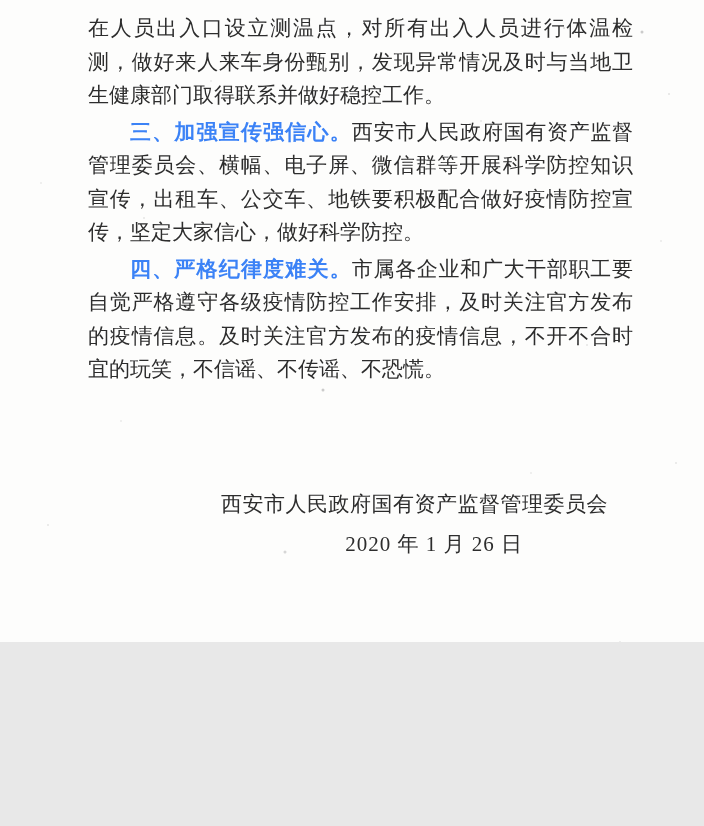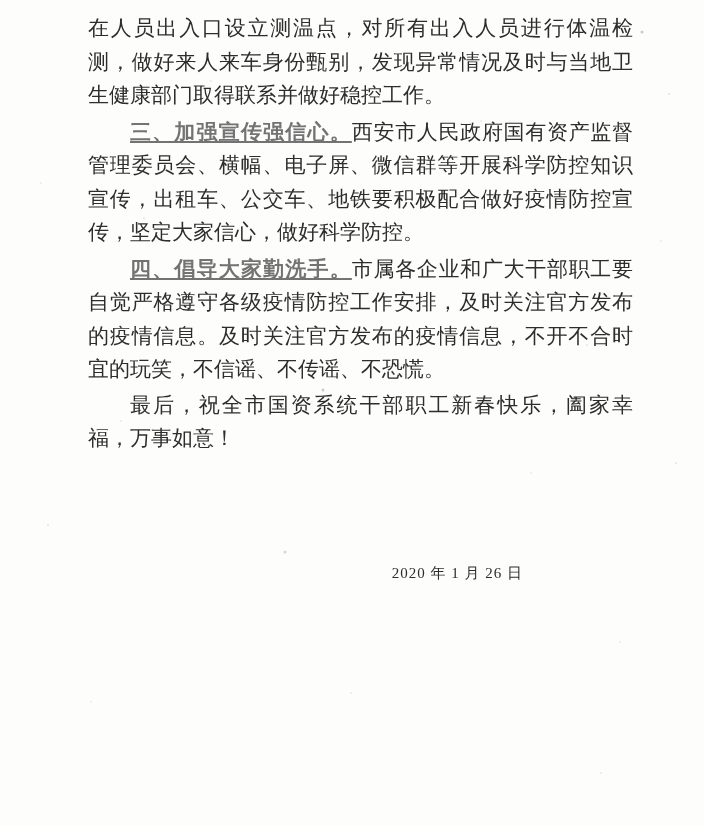--- a/index.html
+++ b/index.html
@@ -3,21 +3,21 @@
 <meta charset="utf-8">
 <style>
   html, body {
     margin: 0;
     padding: 0;
     background: #e8e8e8;
   }
   .page {
     position: relative;
     width: 704px;
-    height: 826px;
+    height: 642px;
     margin: 0 auto;
     background: #fdfdfc;
     overflow: hidden;
     color: #2d2d2d;
     font-family: "Liberation Serif", "DejaVu Serif", serif;
   }
   .content {
     position: absolute;
     left: 88px;
     top: 12px;
@@ -32,40 +32,40 @@
     word-break: break-all;
   }
   .para.no-indent {
     text-indent: 0;
   }
   .para + .para {
     margin-top: 2px;
   }
   .section-heading {
     font-weight: bold;
-    color: #737373;
+    color: #3b82f6;
     font-family: "Liberation Sans", "DejaVu Sans", sans-serif;
     letter-spacing: 0.5px;
-    text-decoration: underline;
   }
   .signature-block {
     margin-top: 101px;
   }
   .signature-line {
     font-size: 21px;
     line-height: 32px;
     text-align: right;
     padding-right: 25px;
     letter-spacing: 0.5px;
   }
   .date-line {
-    font-size: 15px;
+    font-size: 21px;
     line-height: 32px;
     text-align: right;
     padding-right: 110px;
+    margin-top: 8px;
     letter-spacing: 1px;
   }
   
   .speckles {
     position: absolute;
     left: 0;
     top: 0;
     width: 2px;
     height: 2px;
     border-radius: 50%;
@@ -96,24 +96,24 @@
 </head>
 <body>
 
 <div class="page">
   <div class="content">
 
     <p class="para no-indent"><span>在人员出入口设立测温点，对所有出入人员进行体温检测，做好来人来车身份甄别，发现异常情况及时与当地卫生健康部门取得联系并做好稳控工作。</span></p>
 
     <p class="para"><span class="section-heading">三、加强宣传强信心。</span><span>西安市人民政府国有资产监督管理委员会、横幅、电子屏、微信群等开展科学防控知识宣传，出租车、公交车、地铁要积极配合做好疫情防控宣传，坚定大家信心，做好科学防控。</span></p>
 
-    <p class="para"><span class="section-heading">四、倡导大家勤洗手。</span><span>市属各企业和广大干部职工要自觉严格遵守各级疫情防控工作安排，及时关注官方发布的疫情信息。及时关注官方发布的疫情信息，不开不合时宜的玩笑，不信谣、不传谣、不恐慌。</span></p>
+    <p class="para"><span class="section-heading">四、严格纪律度难关。</span><span>市属各企业和广大干部职工要自觉严格遵守各级疫情防控工作安排，及时关注官方发布的疫情信息。及时关注官方发布的疫情信息，不开不合时宜的玩笑，不信谣、不传谣、不恐慌。</span></p>
 
 
-    <p class="para"><span>最后，祝全市国资系统干部职工新春快乐，阖家幸福，万事如意！</span></p>
 
     <div class="signature-block">
+      <div class="signature-line">西安市人民政府国有资产监督管理委员会</div>
       <div class="date-line">2020 年 1 月 26 日</div>
     </div>
 
   </div>
   <div class="speckles"></div>
 </div>
 
 </body></html>

